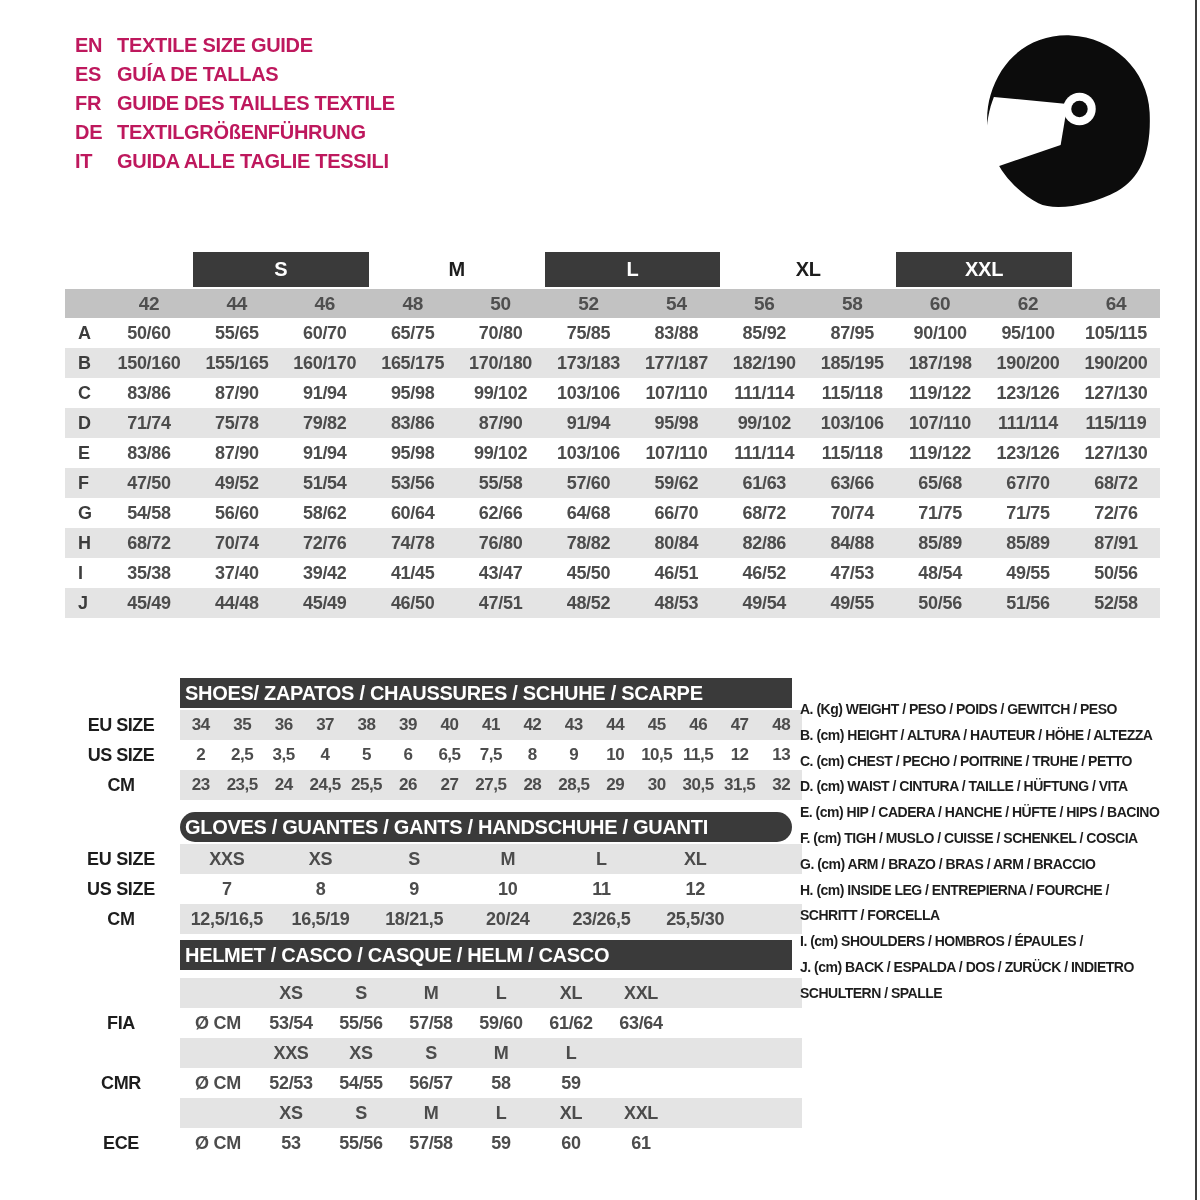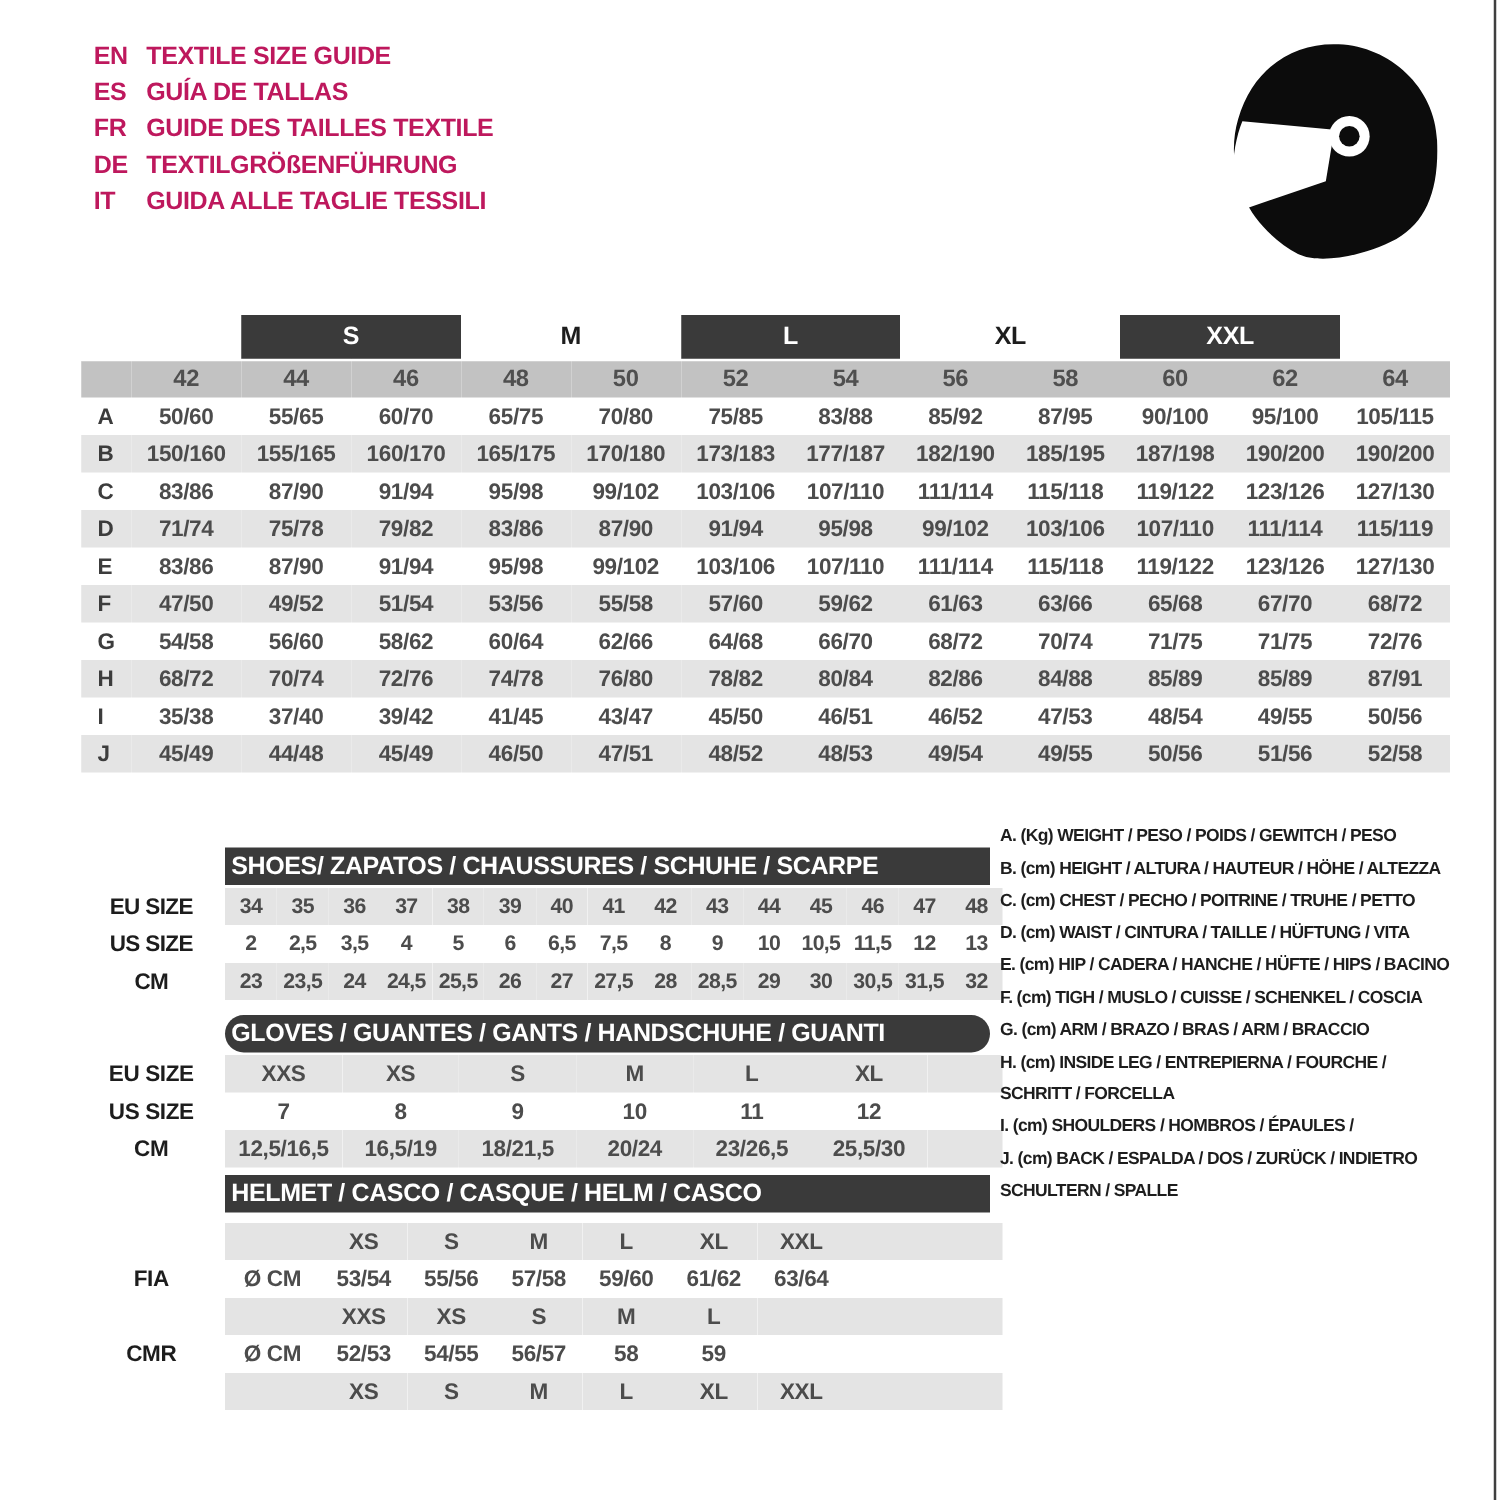--- a/index.html
+++ b/index.html
@@ -50,21 +50,21 @@
   .shoes-table td:first-child { font-size:18px; }
 
   .gloves-table { top:844px; }
   .gloves-table col.c-fill { width:60px; }
 
   .helmet-table { top:978px; }
   .helmet-table col.c-ocm { width:76px; }
   .helmet-table col.c-fill { width:126px; }
 
   
-  .legend { position:absolute; left:800px; top:656px; width:395px; }
+  .legend { position:absolute; left:800px; top:697px; width:395px; }
   .legend-line { font-size:14px; line-height:25.8px; color:#1d1d1d;
                  letter-spacing:-0.5px; white-space:nowrap; }
 </style>
 </head>
 <body>
 
 <div id="page">
 
   <div class="title-block">
     <div class="lang-row">
@@ -480,20 +480,31 @@
           <td></td>
           <td></td>
           <td>XS</td>
           <td>S</td>
           <td>M</td>
           <td>L</td>
           <td>XL</td>
           <td>XXL</td>
           <td></td>
         </tr>
+        <tr>
+          <td>ECE</td>
+          <td>Ø CM</td>
+          <td>53</td>
+          <td>55/56</td>
+          <td>57/58</td>
+          <td>59</td>
+          <td>60</td>
+          <td>61</td>
+          <td></td>
+        </tr>
       </tbody>
   </table>
 
   <div class="legend">
       <div class="legend-line">A. (Kg) WEIGHT / PESO / POIDS / GEWITCH / PESO</div>
       <div class="legend-line">B. (cm) HEIGHT / ALTURA / HAUTEUR / HÖHE / ALTEZZA</div>
       <div class="legend-line">C. (cm) CHEST / PECHO / POITRINE / TRUHE / PETTO</div>
       <div class="legend-line">D. (cm) WAIST / CINTURA / TAILLE / HÜFTUNG / VITA</div>
       <div class="legend-line">E. (cm) HIP / CADERA / HANCHE / HÜFTE / HIPS / BACINO</div>
       <div class="legend-line">F. (cm) TIGH / MUSLO / CUISSE / SCHENKEL / COSCIA</div>

